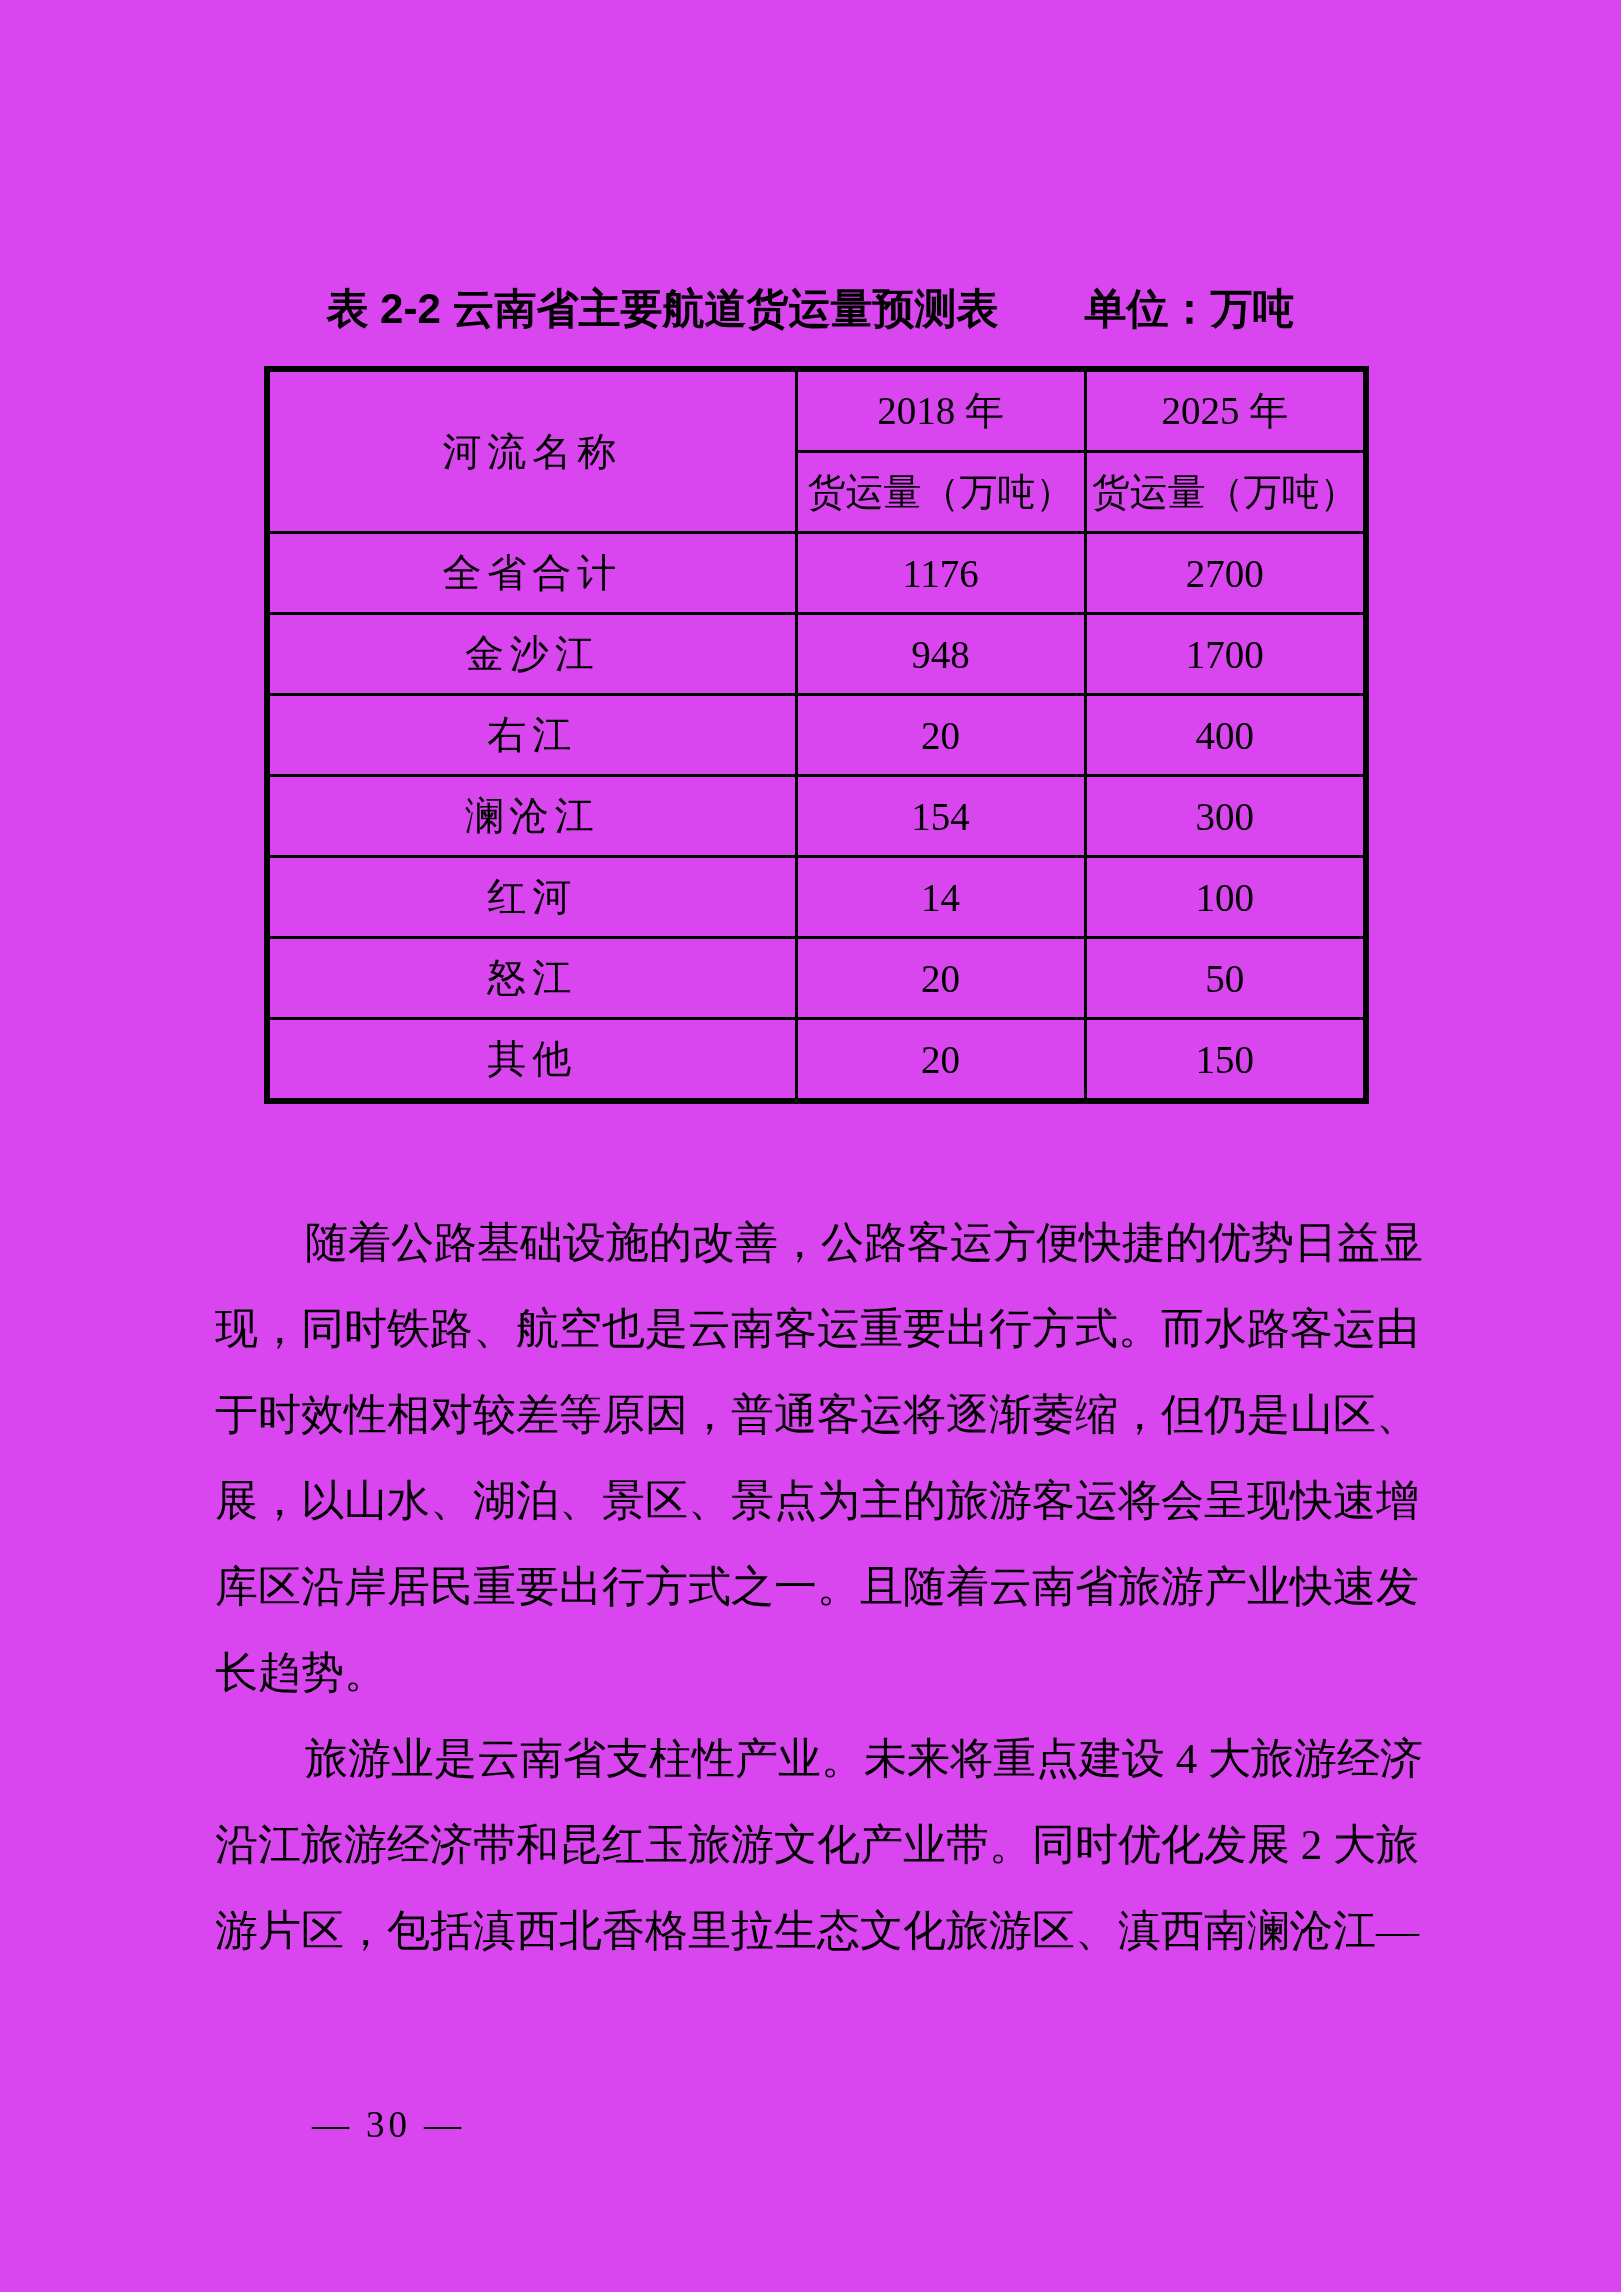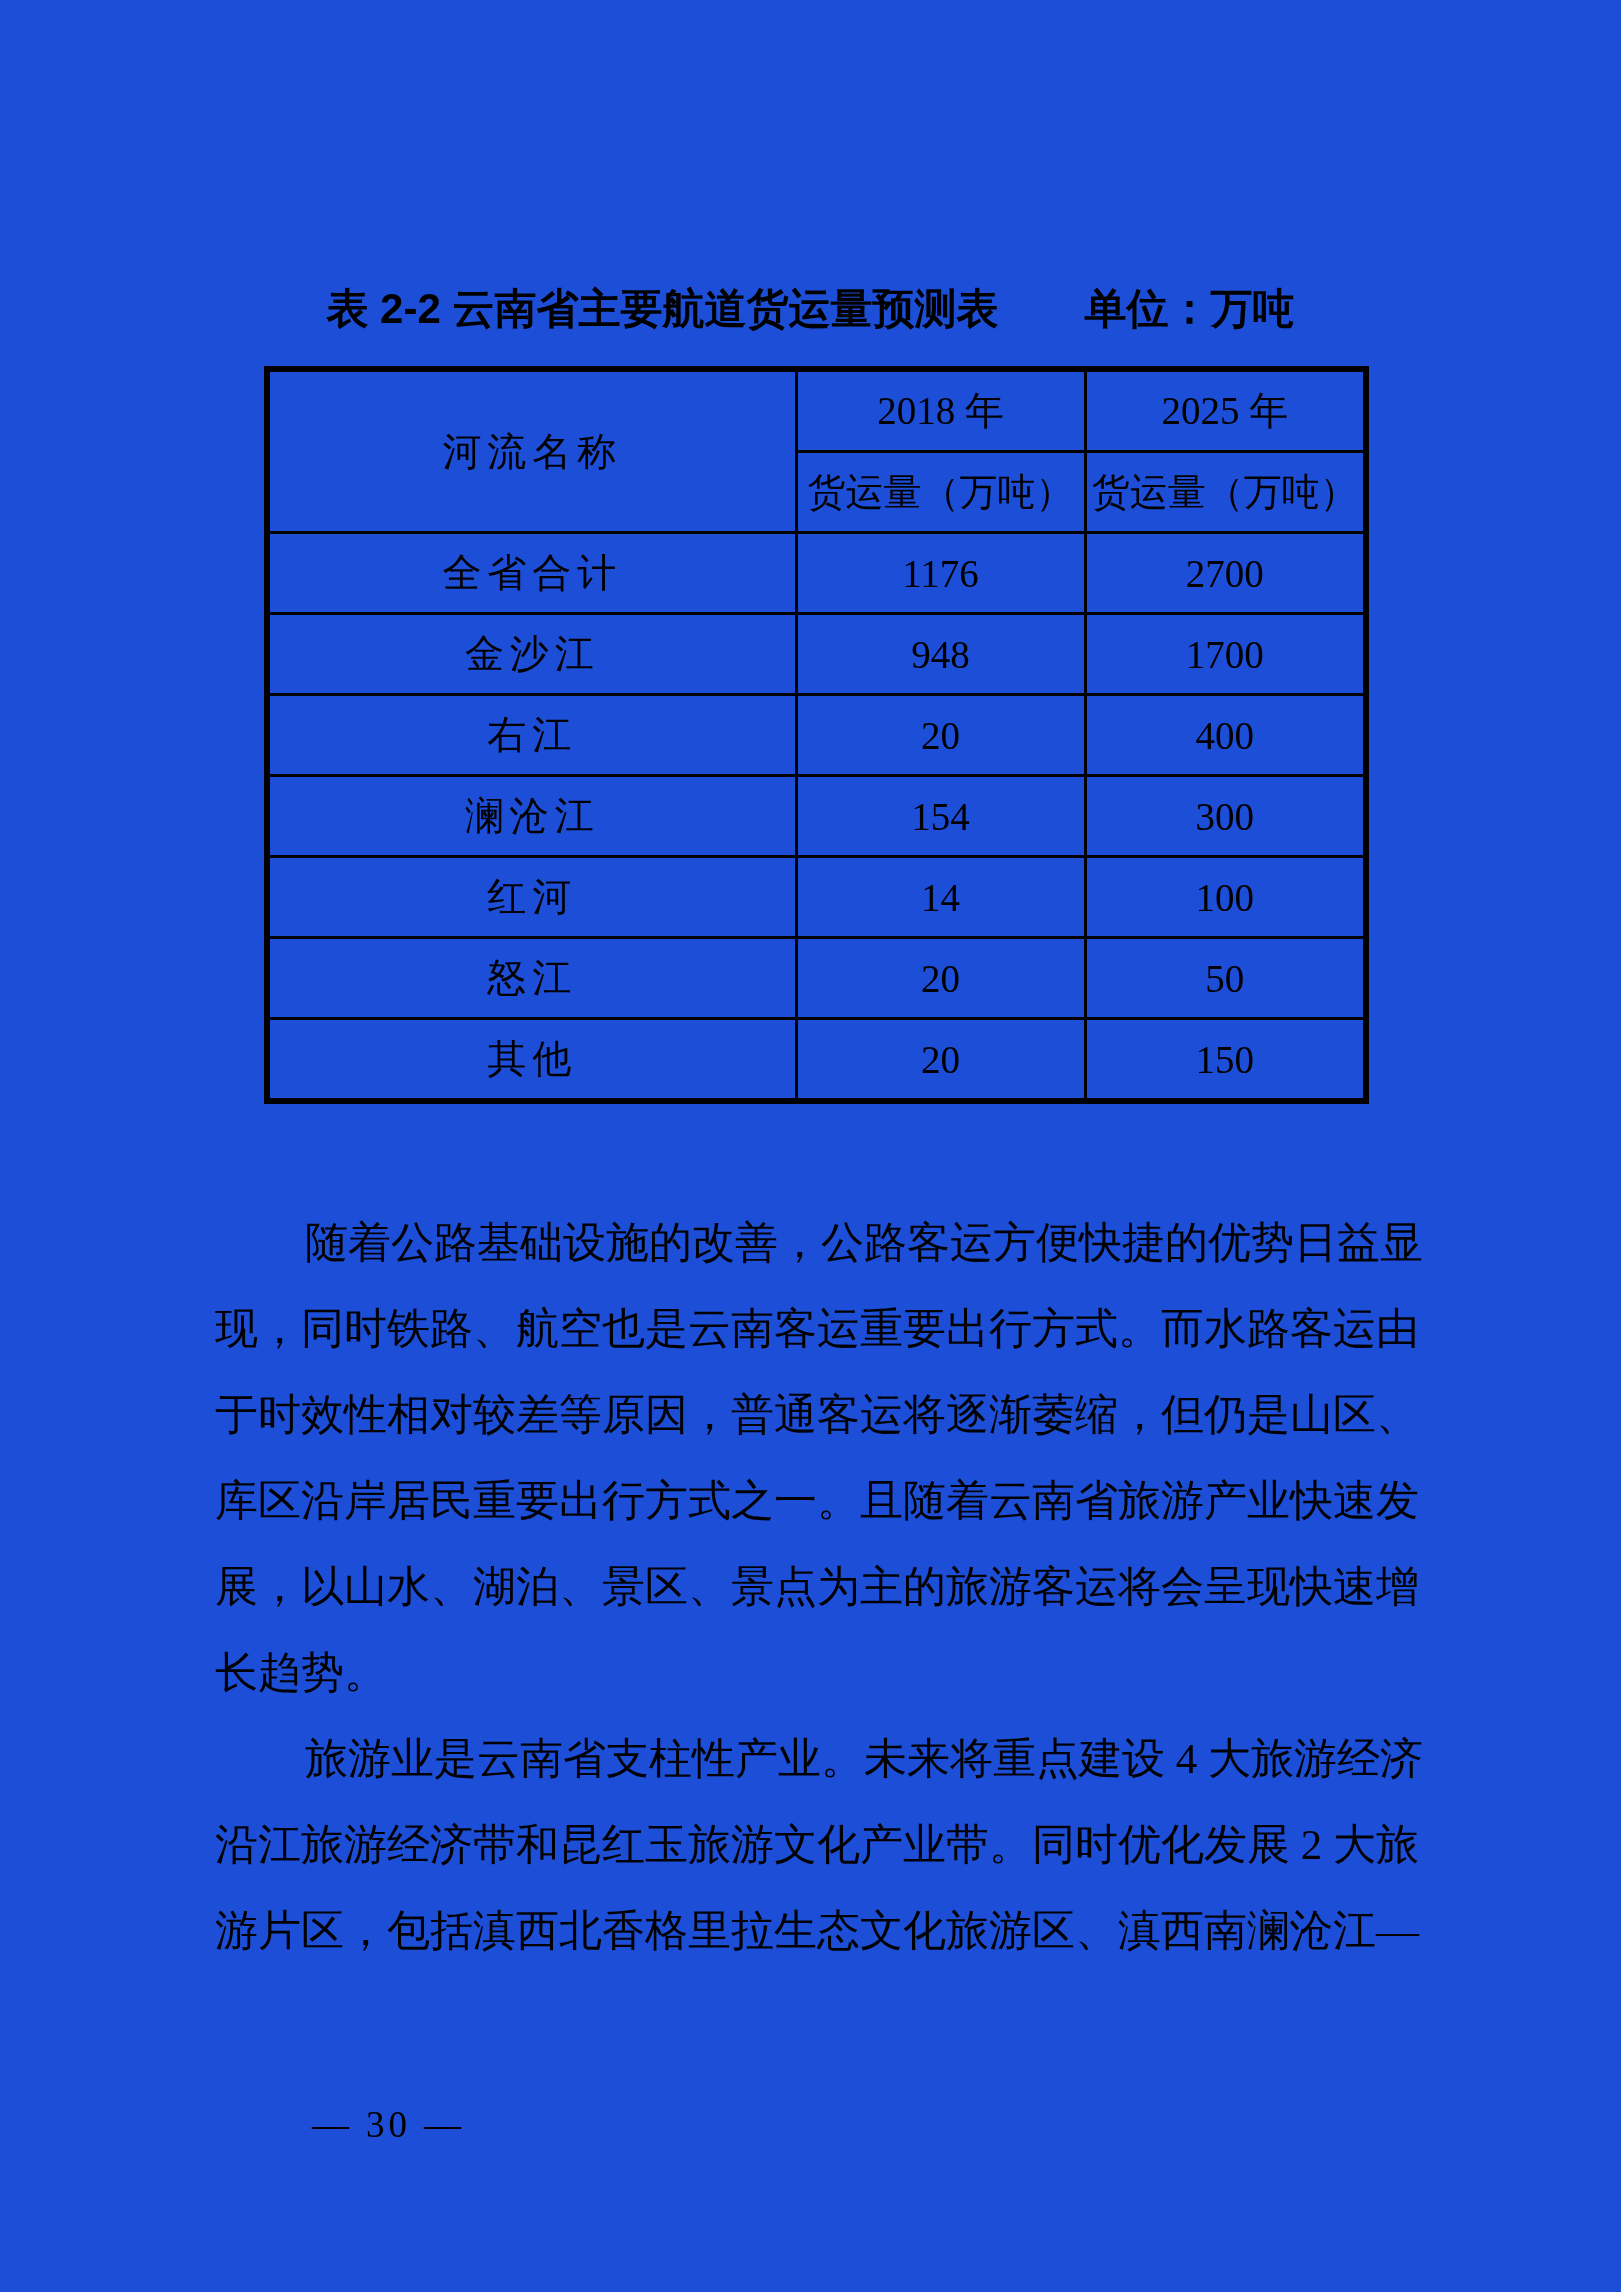--- a/index.html
+++ b/index.html
@@ -1,20 +1,20 @@
 <!DOCTYPE html>
 <html><head>
 <meta charset="utf-8">
 <style>
   html, body { margin:0; padding:0; }
   .page {
     position: relative;
     width: 1621px;
     height: 2293px;
-    background: #1d4ed8;
+    background: #d946ef;
     color: #000000;
     font-family: "Liberation Serif", "DejaVu Serif", serif;
     overflow: hidden;
   }
 
   
   .caption {
     position: absolute;
     top: 284px;
     left: 0;
@@ -158,22 +158,22 @@
         <td>150</td>
       </tr>
     </tbody>
   </table>
 
 
   <div class="body-text">
     <div class="pline first">随着公路基础设施的改善，公路客运方便快捷的优势日益显</div>
     <div class="pline">现，同时铁路、航空也是云南客运重要出行方式。而水路客运由</div>
     <div class="pline">于时效性相对较差等原因，普通客运将逐渐萎缩，但仍是山区、</div>
+    <div class="pline">展，以山水、湖泊、景区、景点为主的旅游客运将会呈现快速增</div>
     <div class="pline">库区沿岸居民重要出行方式之一。且随着云南省旅游产业快速发</div>
-    <div class="pline">展，以山水、湖泊、景区、景点为主的旅游客运将会呈现快速增</div>
     <div class="pline short">长趋势。</div>
     <div class="pline first">旅游业是云南省支柱性产业。未来将重点建设 4 大旅游经济</div>
     <div class="pline">沿江旅游经济带和昆红玉旅游文化产业带。同时优化发展 2 大旅</div>
     <div class="pline">游片区，包括滇西北香格里拉生态文化旅游区、滇西南澜沧江—</div>
   </div>
 
   <div class="footer">
     <span>— 30 —</span>
   </div>
 

